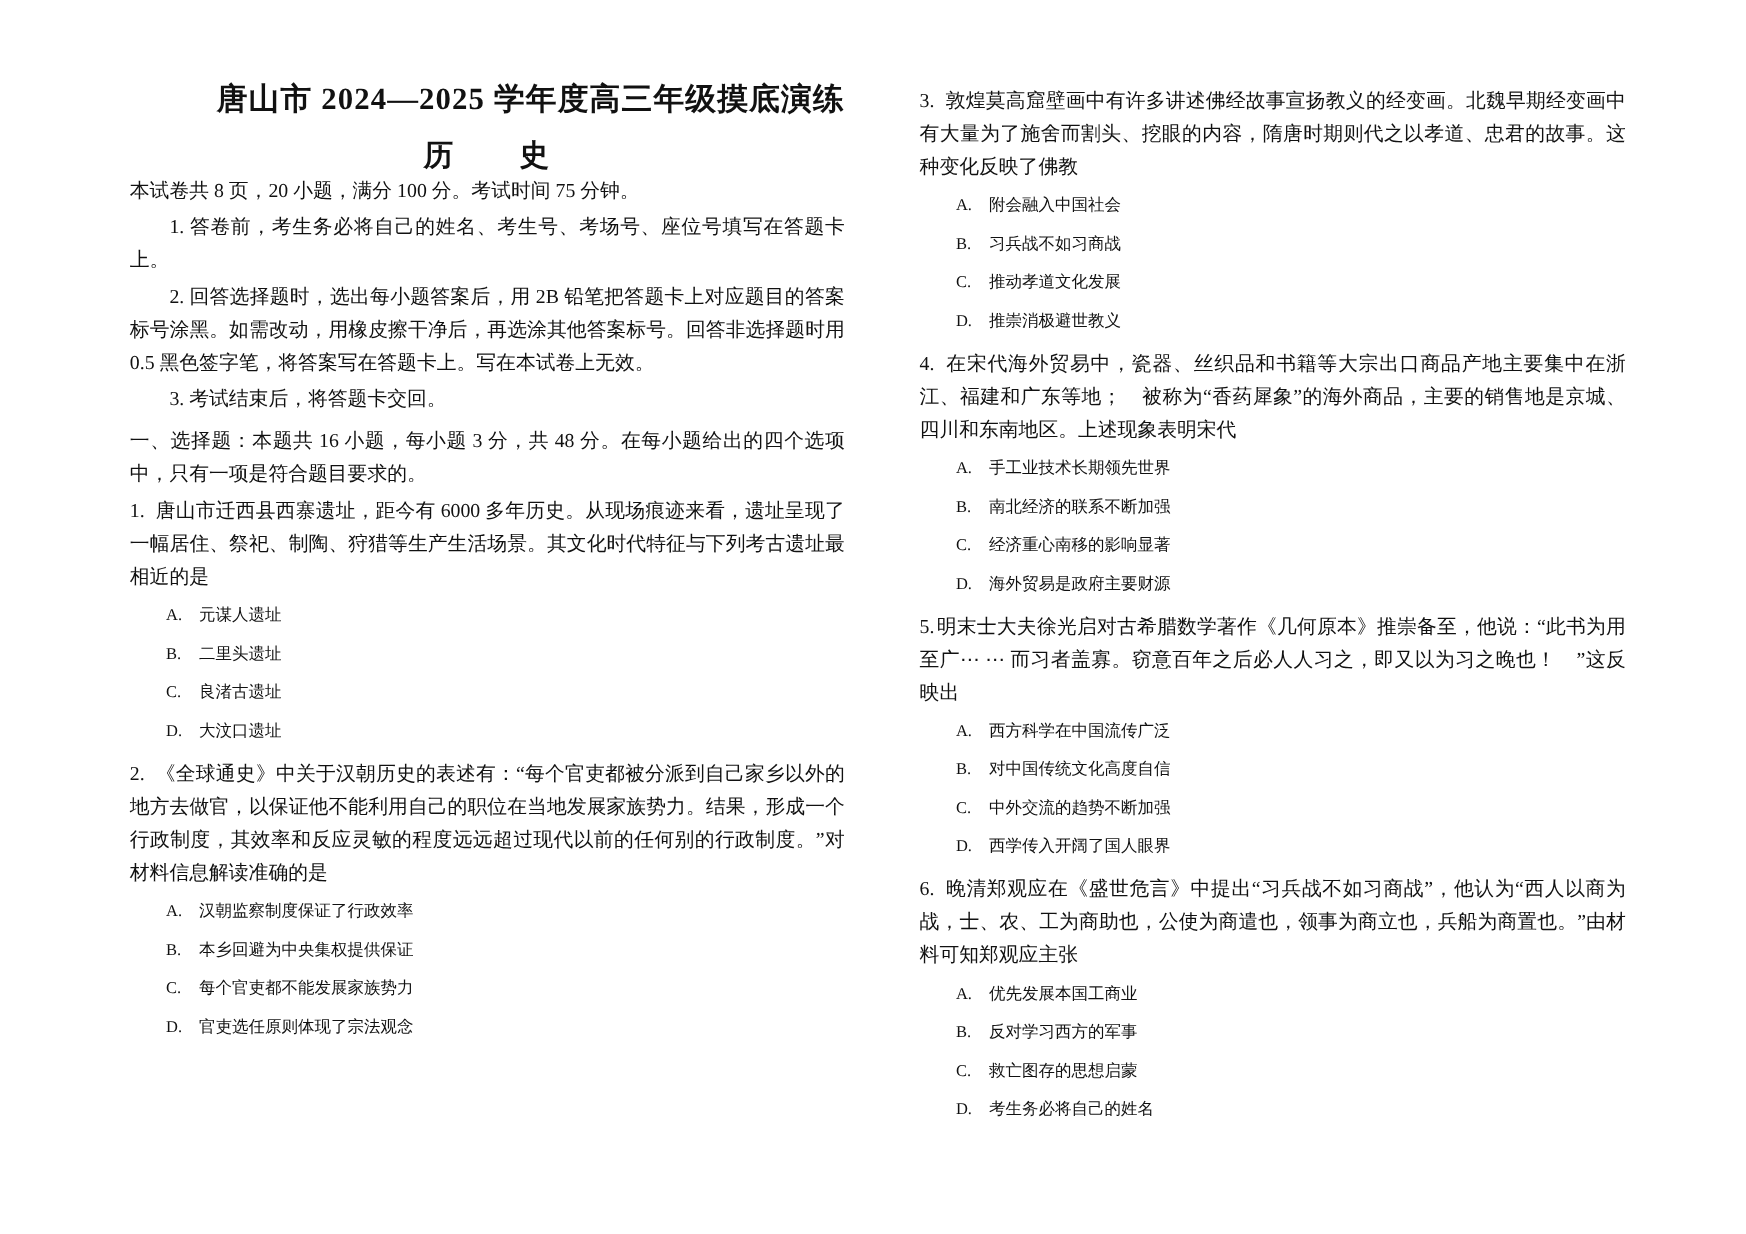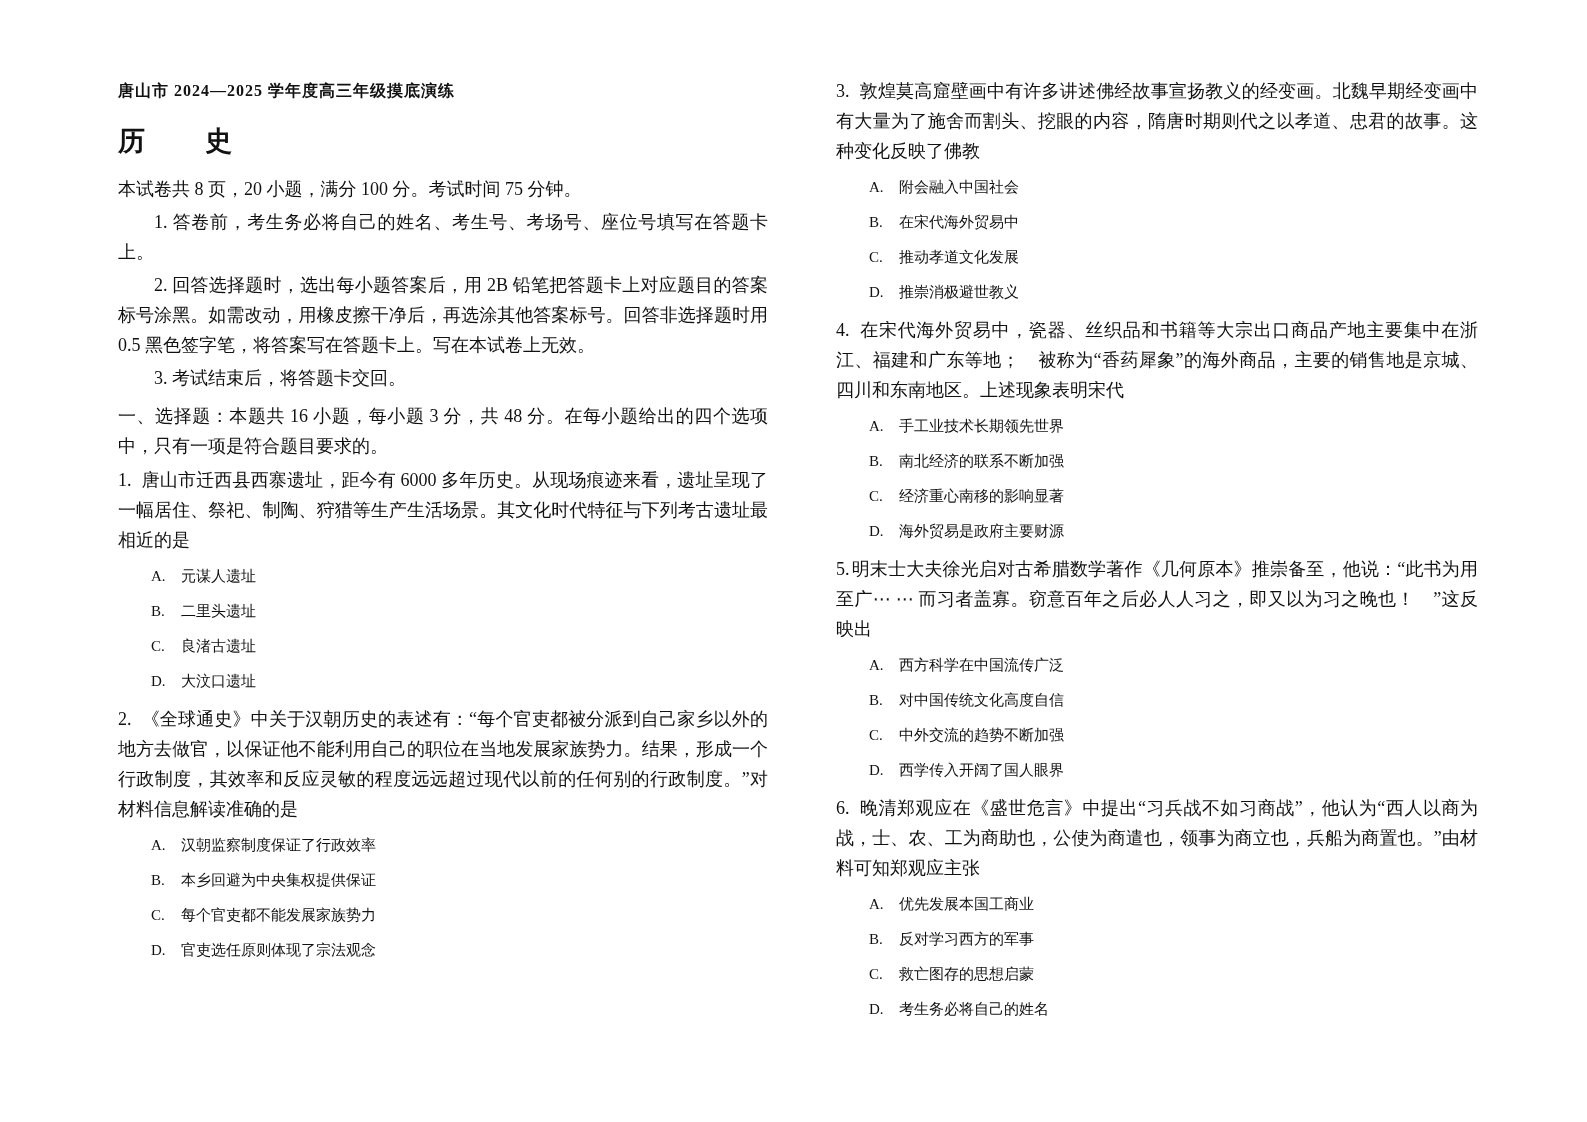--- a/index.html
+++ b/index.html
@@ -17,39 +17,40 @@
     overflow: hidden;
   }
   .column {
     position: absolute;
     top: 76px;
   }
   .col-left  { left: 118px; width: 650px; }
   .col-right { left: 836px; width: 642px; }
 
   .doc-title {
-    font-size: 16px;
+    font-size: 28px;
     font-weight: bold;
-    text-align: left;
+    text-align: right;
     line-height: 30px;
     letter-spacing: 1px;
     white-space: nowrap;
   }
   .doc-subject {
     font-size: 27px;
     font-weight: bold;
+    text-align: center;
     line-height: 34px;
     margin-top: 18px;
     letter-spacing: 2px;
   }
   .doc-info {
     font-size: 17px;
     text-align: center;
     line-height: 28px;
-    margin-top: 16px;
+    margin-top: 0;
   }
 
   p { margin: 0; }
   .body-text {
     font-size: 18px;
     line-height: 30px;
     text-align: justify;
   }
   .notice-heading {
     margin-top: 28px;
@@ -123,21 +124,21 @@
     </div>
 
   </div>
 
   <div class="column col-right">
 
     <div class="question" style="margin-top:0">
       <p class="body-text stem"><span class="qnum">3.</span><span>敦煌莫高窟壁画中有许多讲述佛经故事宣扬教义的经变画。北魏早期经变画中有大量为了施舍而割头、挖眼的内容，隋唐时期则代之以孝道、忠君的故事。这种变化反映了佛教</span></p>
       <div class="options">
         <div class="option"><span class="letter">A.</span><span>附会融入中国社会</span></div>
-        <div class="option"><span class="letter">B.</span><span>在宋代海外贸易中</span></div>
+        <div class="option"><span class="letter">B.</span><span>习兵战不如习商战</span></div>
         <div class="option"><span class="letter">C.</span><span>推动孝道文化发展</span></div>
         <div class="option"><span class="letter">D.</span><span>推崇消极避世教义</span></div>
       </div>
     </div>
 
     <div class="question">
       <p class="body-text stem"><span class="qnum">4.</span><span>在宋代海外贸易中，瓷器、丝织品和书籍等大宗出口商品产地主要集中在浙江、福建和广东等地；　被称为“香药犀象”的海外商品，主要的销售地是京城、四川和东南地区。上述现象表明宋代</span></p>
       <div class="options">
         <div class="option"><span class="letter">A.</span><span>手工业技术长期领先世界</span></div>
         <div class="option"><span class="letter">B.</span><span>南北经济的联系不断加强</span></div>

